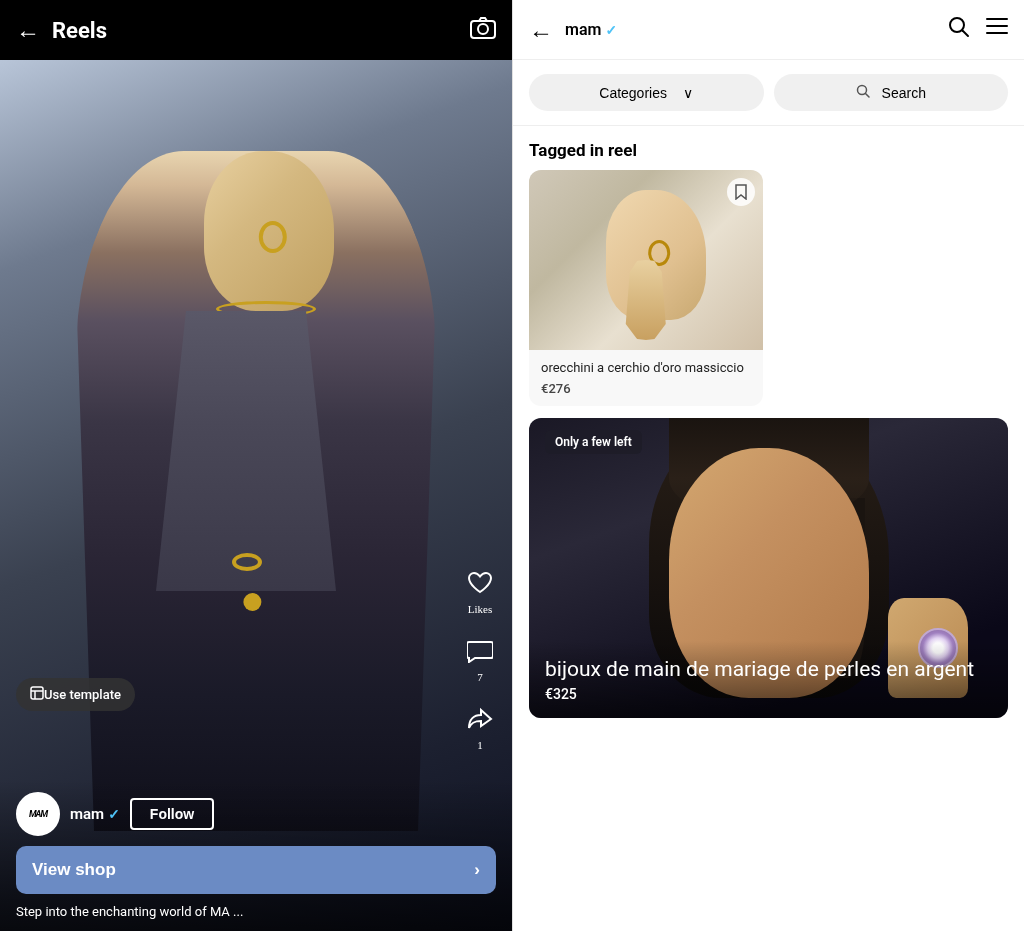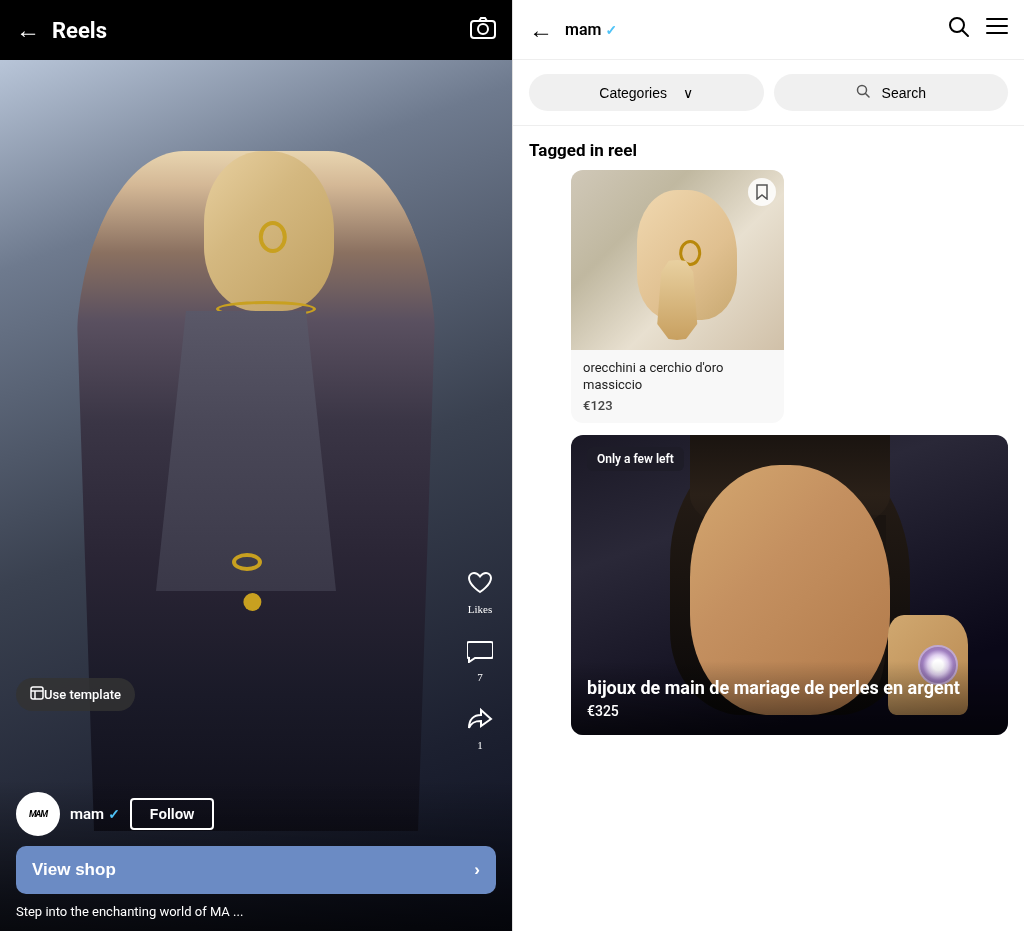--- a/index.html
+++ b/index.html
@@ -622,22 +622,22 @@
       position: absolute;
       bottom: 0;
       left: 0;
       right: 0;
       padding: 16px;
       background: linear-gradient(transparent, rgba(0,0,0,0.6));
     }
 
     .product-overlay-text .product-title-overlay {
       color: #fff;
-      font-size: 18px;
-      font-weight: 700;
+      font-size: 21px;
+      font-weight: 400;
       margin-bottom: 4px;
       line-height: 1.2;
     }
 
     .product-overlay-text .product-price-overlay {
       color: #fff;
       font-size: 14px;
       font-weight: 500;
     }
 
@@ -670,21 +670,20 @@
       width: 28px;
       height: 28px;
       display: flex;
       align-items: center;
       justify-content: center;
     }
 
     .products-scroll {
       flex: 1;
       overflow-y: auto;
-      margin-left: 42px;
     }
 
     .bangs-hair {
       position: absolute;
       top: 0;
       left: 50%;
       transform: translateX(-50%);
       width: 200px;
       height: 100px;
       background: linear-gradient(180deg, #1a1410 0%, #2a2018 60%, transparent 100%);
@@ -833,21 +832,21 @@
           <div class="profile-head-1"></div>
           <div class="profile-earring-1"></div>
         </div>
         <div class="bookmark-icon">
           <svg width="12" height="16" viewBox="0 0 12 16" fill="none">
             <path d="M1 1 H11 V15 L6 11 L1 15 Z" stroke="#555" stroke-width="1.5" fill="none"></path>
           </svg>
         </div>
         <div class="product-info">
           <div class="product-title">orecchini a cerchio d'oro massiccio</div>
-          <div class="product-price">€123</div>
+          <div class="product-price">€276</div>
         </div>
       </div>
 
 
       <div class="product-card wide">
         <div class="product-img-3" style="height:300px; position:relative; overflow:hidden; border-radius:0;">
 
           <div class="woman-hair"></div>
           <div class="woman-hair-side"></div>
           <div class="woman-hair-side-r"></div>

